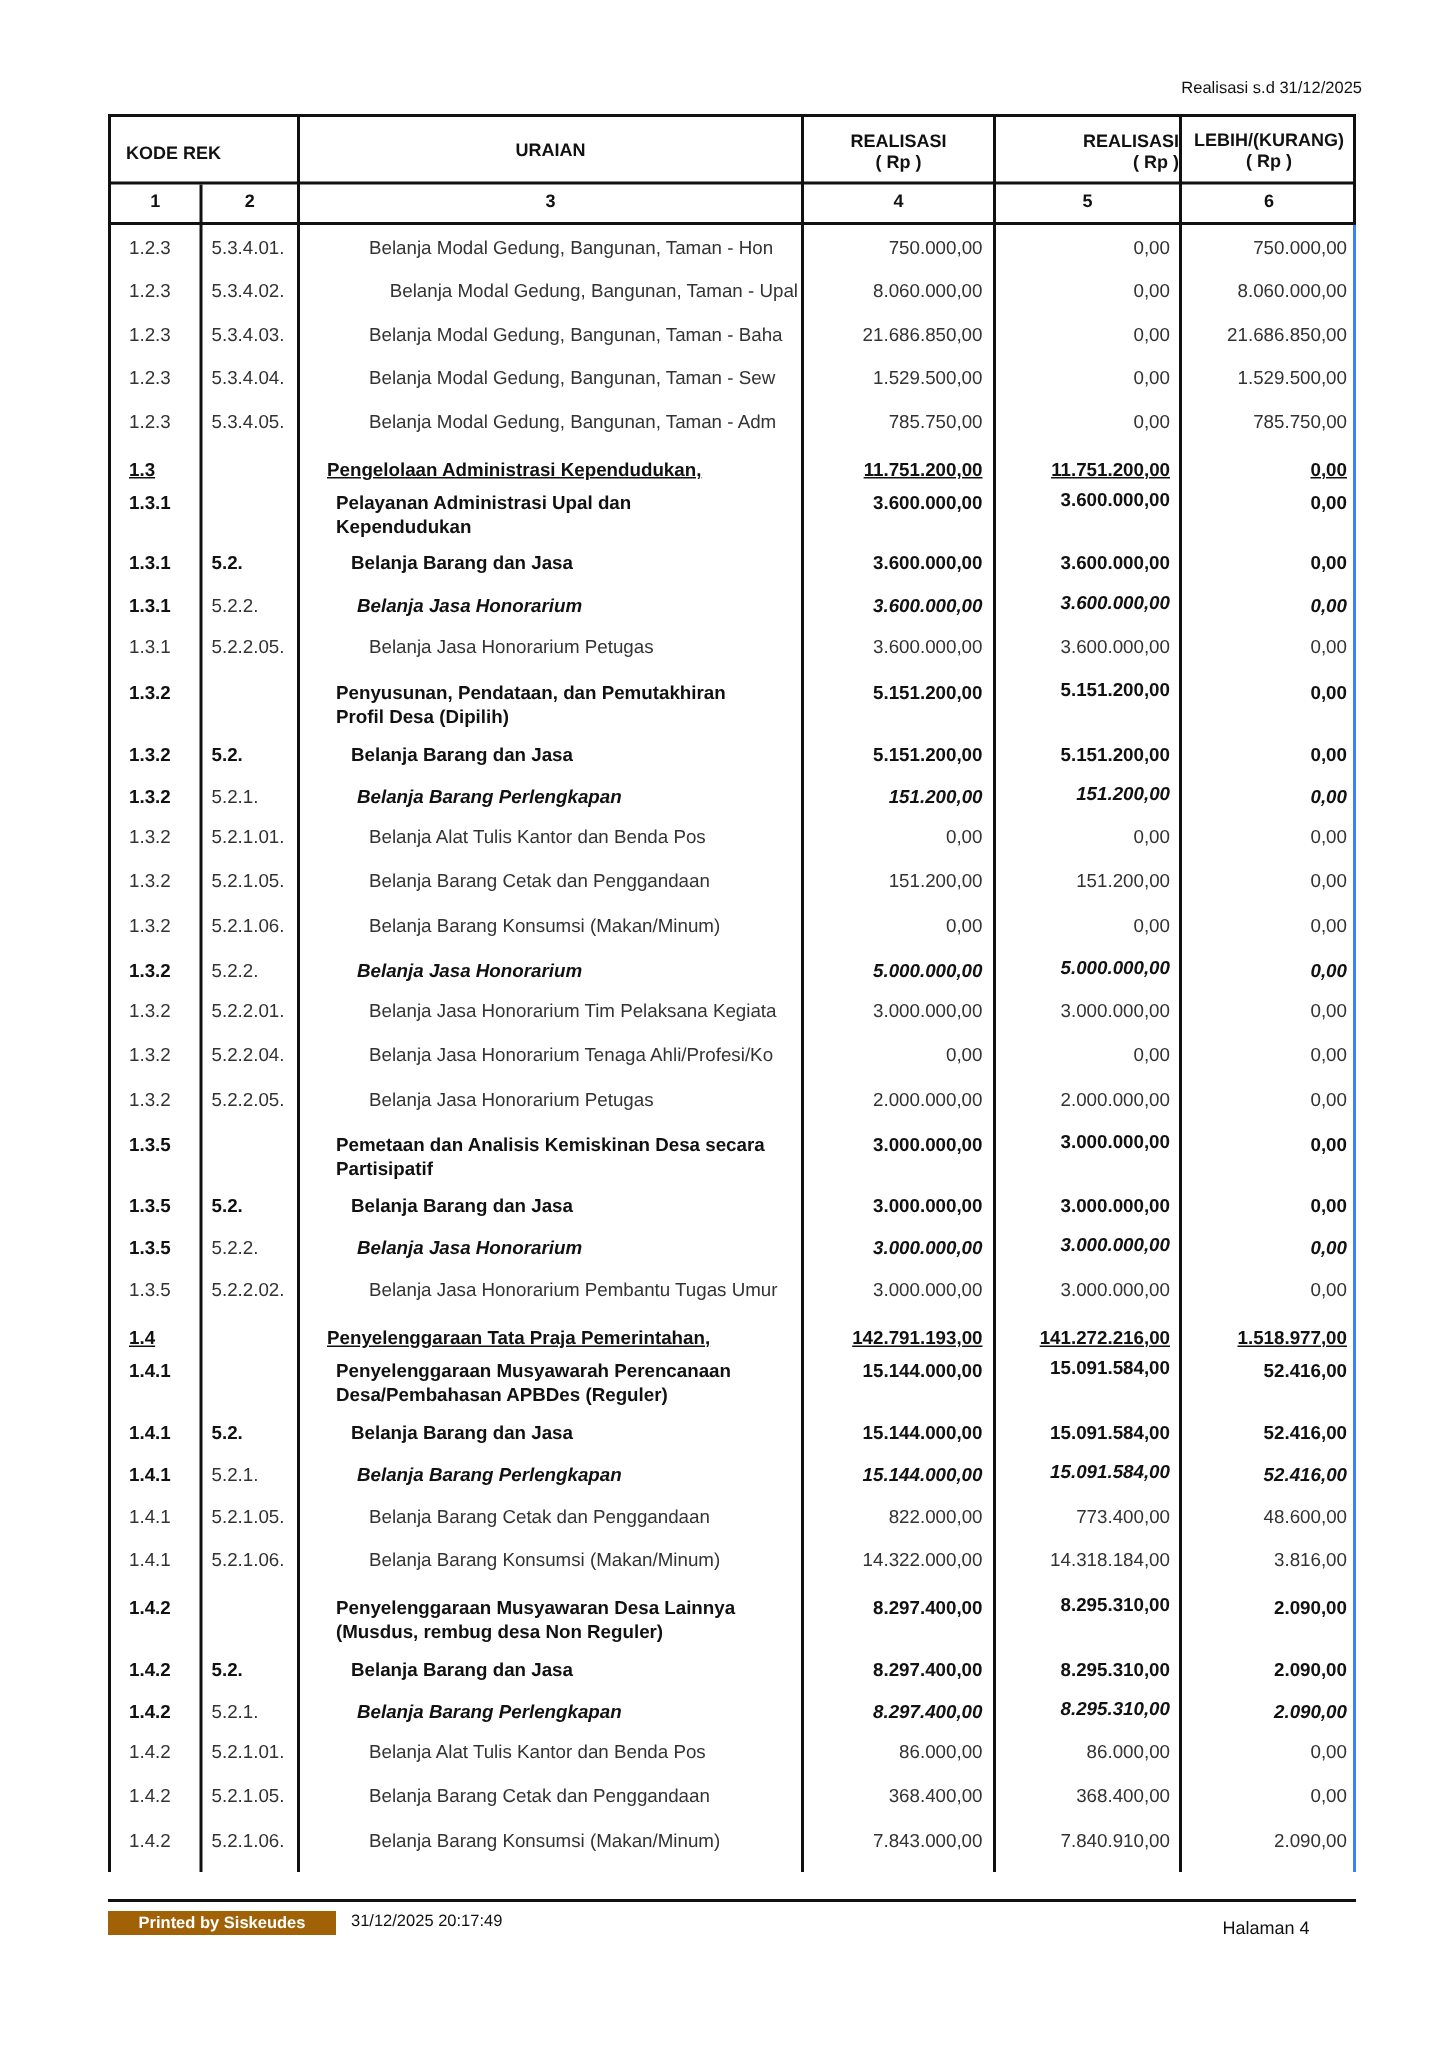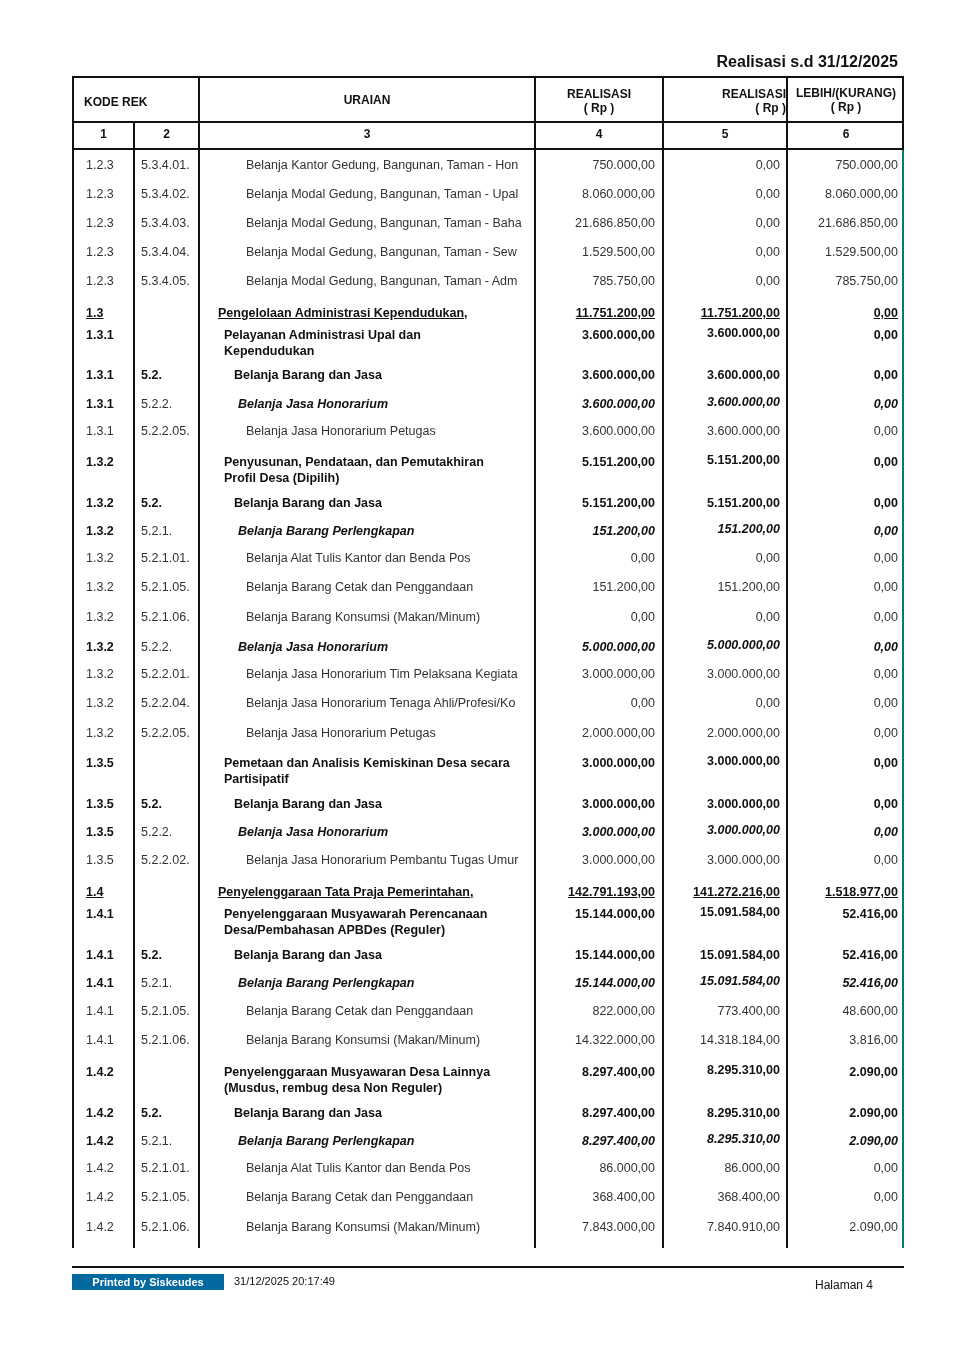--- a/index.html
+++ b/index.html
@@ -1,37 +1,37 @@
 <!DOCTYPE html>
 <html><head>
 <meta charset="utf-8">
 <style>
   html, body { margin:0; padding:0; background:#ffffff; }
   body { width:965px; height:1366px; position:relative; font-family:"Liberation Sans", sans-serif; color:#111; overflow:hidden; }
-  .period { position:absolute; top:53px; right:67px; font-size:16px; font-weight:bold; }
+  .period { position:absolute; top:53px; right:57px; font-size:11px; font-weight:normal; }
   .tbl { position:absolute; left:72px; top:76px; width:832px; }
   .hdr { position:relative; height:70px; border-top:2px solid #111; border-left:2px solid #111; border-right:2px solid #111; }
   .hcell { position:absolute; font-size:12px; font-weight:bold; text-align:center; }
   .vline { position:absolute; top:0; bottom:0; width:2px; background:#111; }
   .hline { position:absolute; left:0; right:0; height:2px; background:#111; }
-  .body { position:relative; height:1098px; border-left:2px solid #111; border-right:2px solid #0f766e;padding-left:48px; }
+  .body { position:relative; height:1098px; border-left:2px solid #111; border-right:2px solid #3b82f6;padding-left:48px; }
   .row { position:absolute; left:0; right:0; font-size:12.5px; }
   .c1 { position:absolute; left:12px; }
   .c2 { position:absolute; left:67px; }
   .c3 { position:absolute; white-space:nowrap; overflow:hidden; }
   .num { position:absolute; text-align:right; }
   .n4 { right:247px; }
   .n5 { right:122px; }
   .n6 { right:4px; }
   .b { font-weight:bold; }
   .i { font-style:italic; }
   .u { text-decoration:underline; }
   .norm { color:#333; }
   .footer-line { position:absolute; left:72px; top:1266px; width:832px; height:2px; background:#111; }
-  .printed { position:absolute; left:72px; top:1274px; width:152px; height:16px; background:#0369a1; color:#fff; font-size:11px; font-weight:bold; text-align:center; line-height:16px; }
+  .printed { position:absolute; left:72px; top:1274px; width:152px; height:16px; background:#a16207; color:#fff; font-size:11px; font-weight:bold; text-align:center; line-height:16px; }
   .ts { position:absolute; left:234px; top:1275px; font-size:11px; }
   .page { position:absolute; left:815px; top:1278px; font-size:12px; }
 </style>
 </head>
 <body>
 
 <div class="period">Realisasi s.d 31/12/2025</div>
 
 <div class="tbl">
   <div class="hdr">
@@ -68,29 +68,29 @@
 
   <div class="body" id="tbody">
     <div class="vline" style="left:59px;"></div>
     <div class="vline" style="left:124px;"></div>
     <div class="vline" style="left:460px;"></div>
     <div class="vline" style="left:588px;"></div>
     <div class="vline" style="left:712px;"></div>
   <div class="row" style="top: 8px;">
         <div class="c1 norm">1.2.3</div>
         <div class="c2 norm">5.3.4.01.</div>
-        <div class="c3 norm" style="left: 172px; width: 286px;">Belanja Kantor Gedung, Bangunan, Taman - Hon</div>
+        <div class="c3 norm" style="left: 172px; width: 286px;">Belanja Modal Gedung, Bangunan, Taman - Hon</div>
         <div class="num n4 norm">750.000,00</div>
         <div class="num n5 norm">0,00</div>
         <div class="num n6 norm">750.000,00</div>
       </div>
       <div class="row" style="top: 37px;">
         <div class="c1 norm">1.2.3</div>
         <div class="c2 norm">5.3.4.02.</div>
-        <div class="c3 norm" style="left: 172px; width: 286px;">Belanja Modal Gedung, Bangunan, Taman - Upal</div>
+        <div class="c3 norm" style="left: 172px; width: 286px; text-align: right;">Belanja Modal Gedung, Bangunan, Taman - Upal</div>
         <div class="num n4 norm">8.060.000,00</div>
         <div class="num n5 norm">0,00</div>
         <div class="num n6 norm">8.060.000,00</div>
       </div>
       <div class="row" style="top: 66px;">
         <div class="c1 norm">1.2.3</div>
         <div class="c2 norm">5.3.4.03.</div>
         <div class="c3 norm" style="left: 172px; width: 286px;">Belanja Modal Gedung, Bangunan, Taman - Baha</div>
         <div class="num n4 norm">21.686.850,00</div>
         <div class="num n5 norm">0,00</div>

